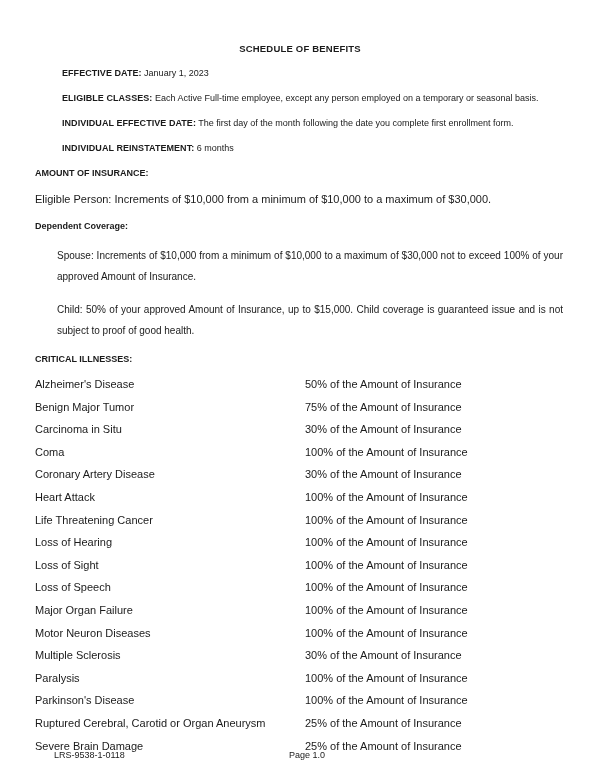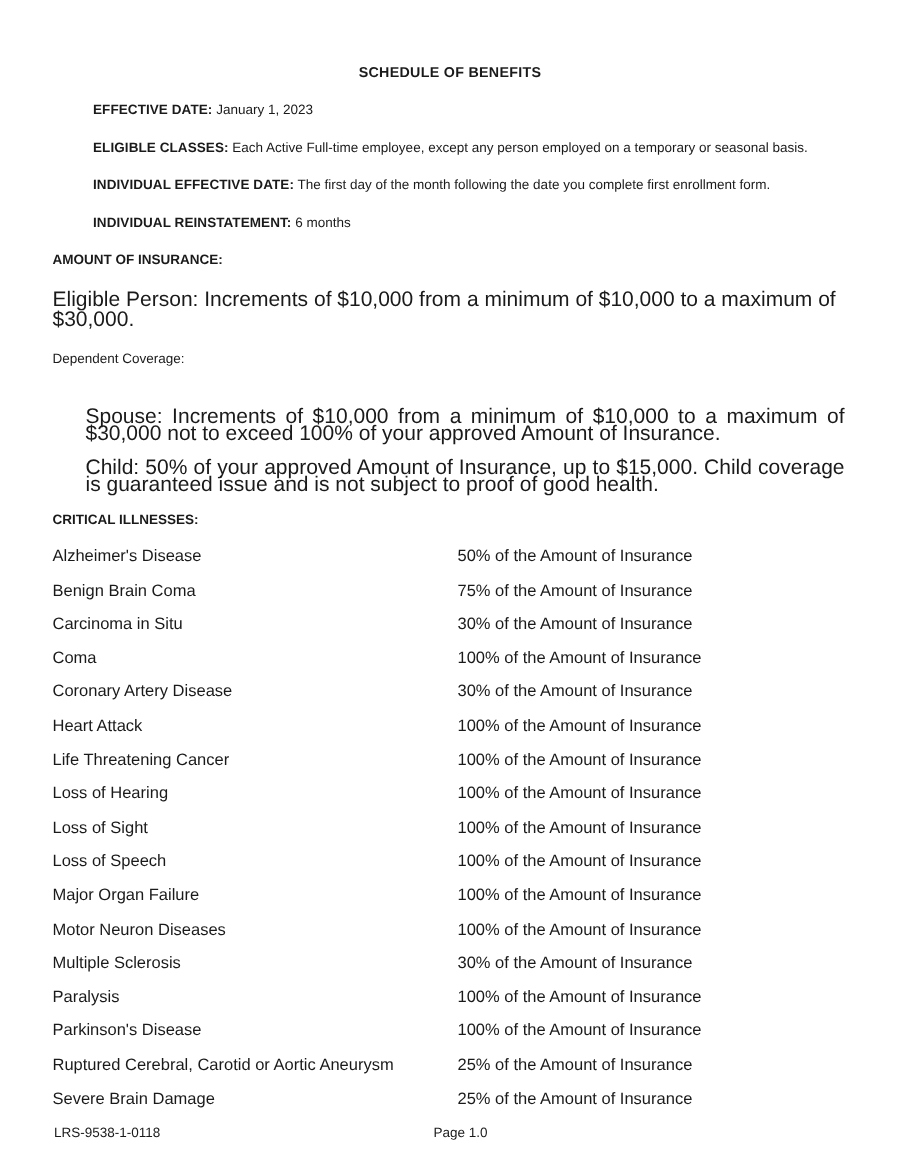--- a/index.html
+++ b/index.html
@@ -49,35 +49,35 @@
   }
 
   .section-head {
     font-size: 9px;
     font-weight: bold;
     line-height: 13px;
     margin: 0 0 13px 0;
   }
 
   .body-line {
-    font-size: 14px;
+    font-size: 11px;
     line-height: 13px;
     margin: 0 0 14px 0;
   }
 
   .sub-head {
     font-size: 9px;
-    font-weight: normal;
-    line-height: 13px;
-    margin: 0 0 26px 0;
+    font-weight: bold;
+    line-height: 13px;
+    margin: 0 0 12px 0;
   }
 
   .indent-para {
-    font-size: 14px;
-    line-height: 11px;
+    font-size: 10px;
+    line-height: 21px;
     margin: 0 0 12px 0;
     padding-left: 22px;
     text-align: justify;
     padding-right: 2px;
   }
 
   .illness-head {
     font-size: 9px;
     font-weight: bold;
     line-height: 13px;
@@ -109,21 +109,21 @@
   .footer {
     position: absolute;
     left: 35px;
     right: 35px;
     bottom: 27px;
     font-size: 9px;
     line-height: 13px;
   }
   .footer-code {
     position: absolute;
-    left: 1px;
+    left: 19px;
     top: 0;
   }
   .footer-page {
     position: absolute;
     left: 254px;
     top: 0;
   }
 </style>
 </head>
 <body>
@@ -164,21 +164,21 @@
 
   <div class="illness-head">CRITICAL ILLNESSES:</div>
 
   <table class="illness-table">
     <tbody>
       <tr>
         <td class="col-name">Alzheimer's Disease</td>
         <td class="col-benefit">50% of the Amount of Insurance</td>
       </tr>
       <tr>
-        <td class="col-name">Benign Brain Coma</td>
+        <td class="col-name">Benign Major Tumor</td>
         <td class="col-benefit">75% of the Amount of Insurance</td>
       </tr>
       <tr>
         <td class="col-name">Carcinoma in Situ</td>
         <td class="col-benefit">30% of the Amount of Insurance</td>
       </tr>
       <tr>
         <td class="col-name">Coma</td>
         <td class="col-benefit">100% of the Amount of Insurance</td>
       </tr>
@@ -220,21 +220,21 @@
       </tr>
       <tr>
         <td class="col-name">Paralysis</td>
         <td class="col-benefit">100% of the Amount of Insurance</td>
       </tr>
       <tr>
         <td class="col-name">Parkinson's Disease</td>
         <td class="col-benefit">100% of the Amount of Insurance</td>
       </tr>
       <tr>
-        <td class="col-name">Ruptured Cerebral, Carotid or Aortic Aneurysm</td>
+        <td class="col-name">Ruptured Cerebral, Carotid or Organ Aneurysm</td>
         <td class="col-benefit">25% of the Amount of Insurance</td>
       </tr>
       <tr>
         <td class="col-name">Severe Brain Damage</td>
         <td class="col-benefit">25% of the Amount of Insurance</td>
       </tr>
     </tbody>
   </table>
 
   <div class="footer">

